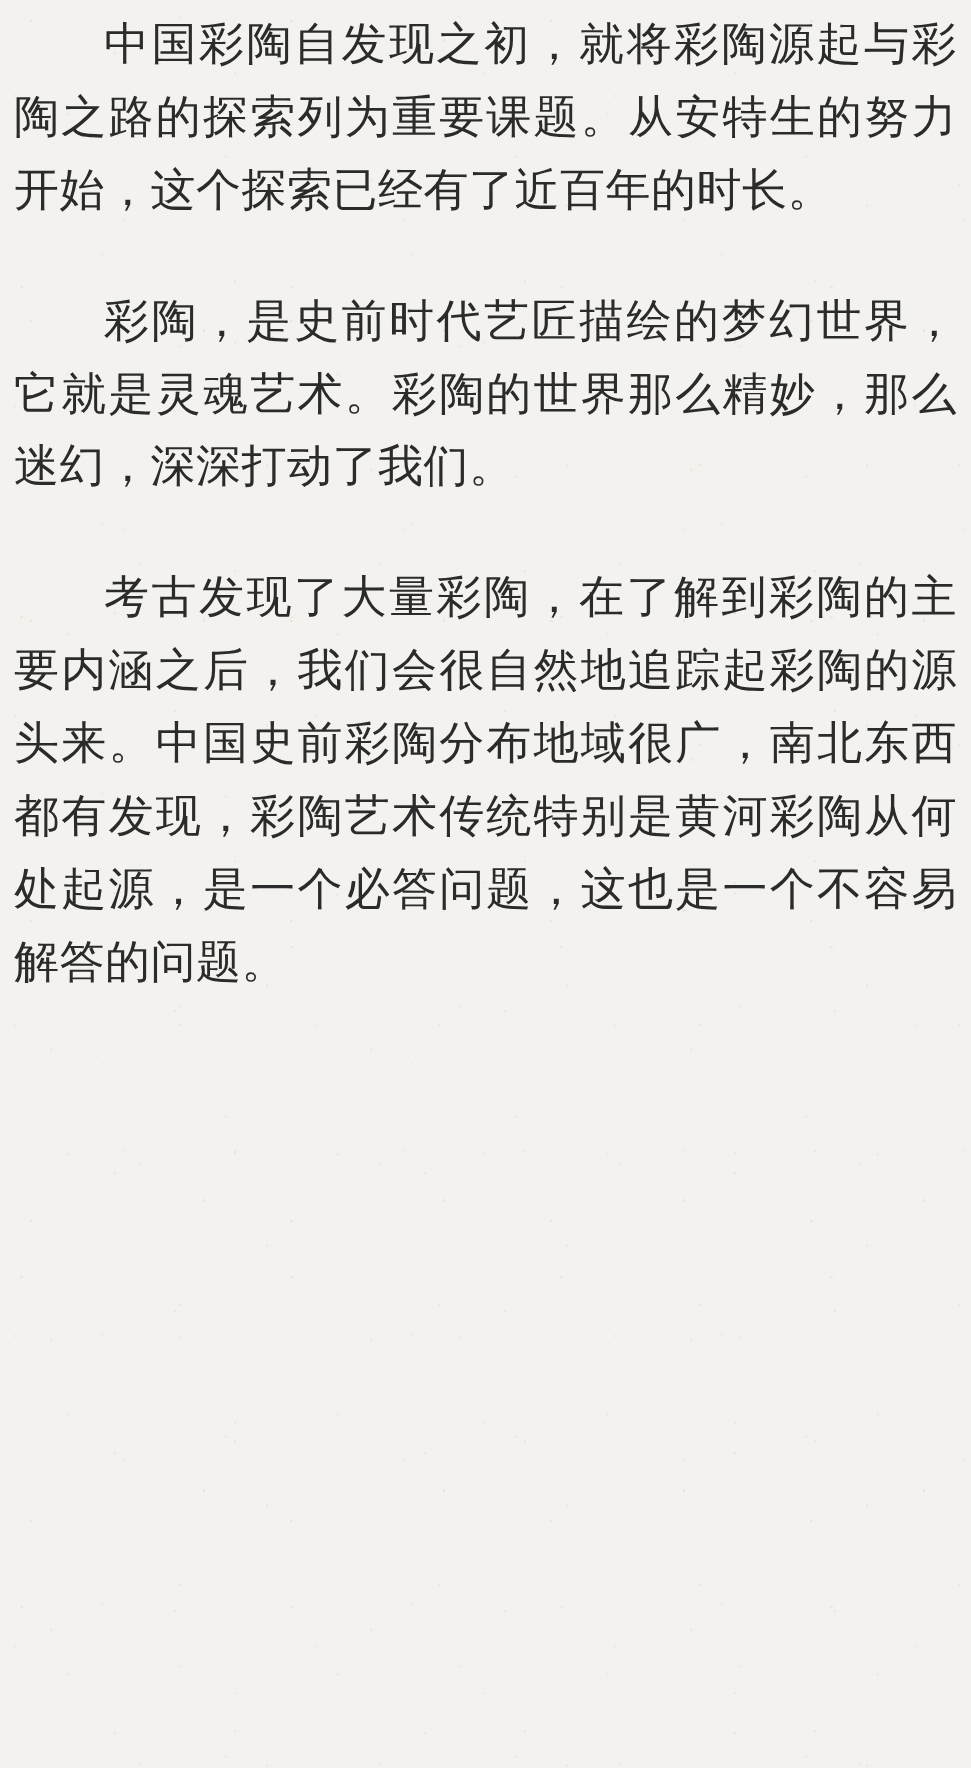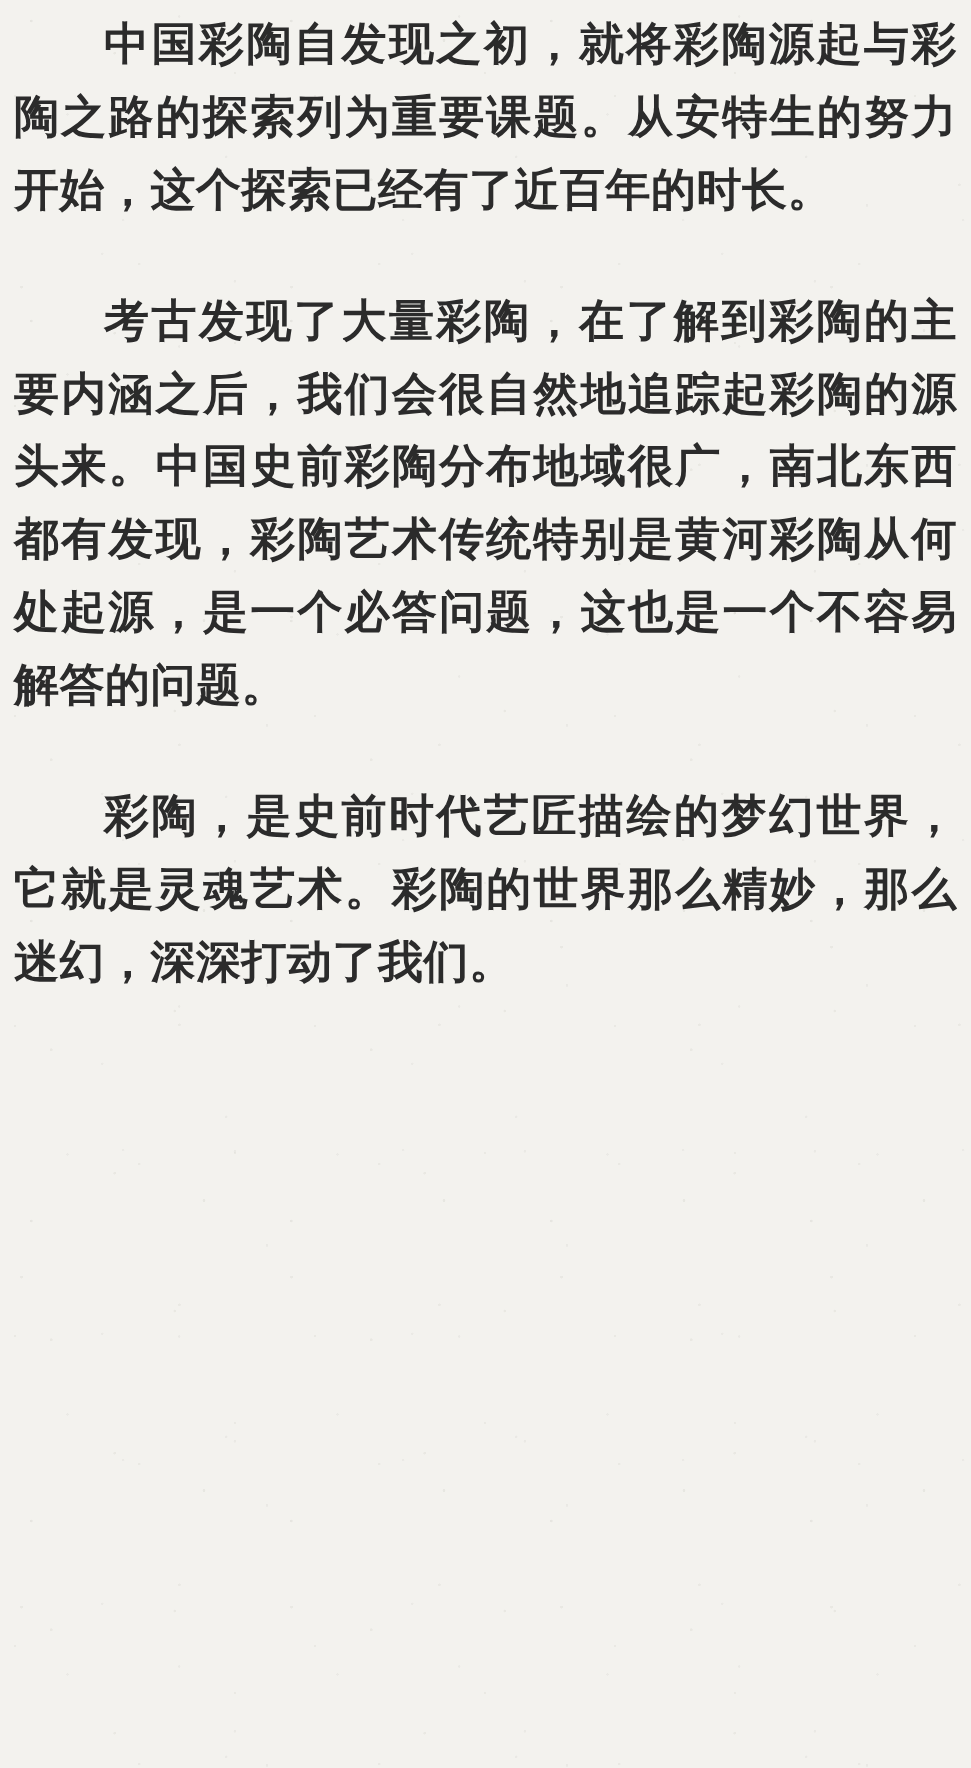--- a/index.html
+++ b/index.html
@@ -52,28 +52,28 @@
   }
   .para {
     margin: 0 0 58px 0;
     font-size: 45px;
     line-height: 1.62;
     color: #2b2b2b;
     text-indent: 2em;
     letter-spacing: 0.5px;
     text-align: justify;
     text-justify: inter-character;
-    font-weight: 700;
+    font-weight: 400;
   }
   .para:last-child {
     margin-bottom: 0;
   }
 </style>
 </head>
 <body>
 
 <div class="paper-texture"></div>
 
 <article class="article">
   <p class="para">中国彩陶自发现之初，就将彩陶源起与彩陶之路的探索列为重要课题。从安特生的努力开始，这个探索已经有了近百年的时长。</p>
+  <p class="para">彩陶，是史前时代艺匠描绘的梦幻世界，它就是灵魂艺术。彩陶的世界那么精妙，那么迷幻，深深打动了我们。</p>
   <p class="para">考古发现了大量彩陶，在了解到彩陶的主要内涵之后，我们会很自然地追踪起彩陶的源头来。中国史前彩陶分布地域很广，南北东西都有发现，彩陶艺术传统特别是黄河彩陶从何处起源，是一个必答问题，这也是一个不容易解答的问题。</p>
-  <p class="para">彩陶，是史前时代艺匠描绘的梦幻世界，它就是灵魂艺术。彩陶的世界那么精妙，那么迷幻，深深打动了我们。</p>
 </article>
 
 </body></html>

